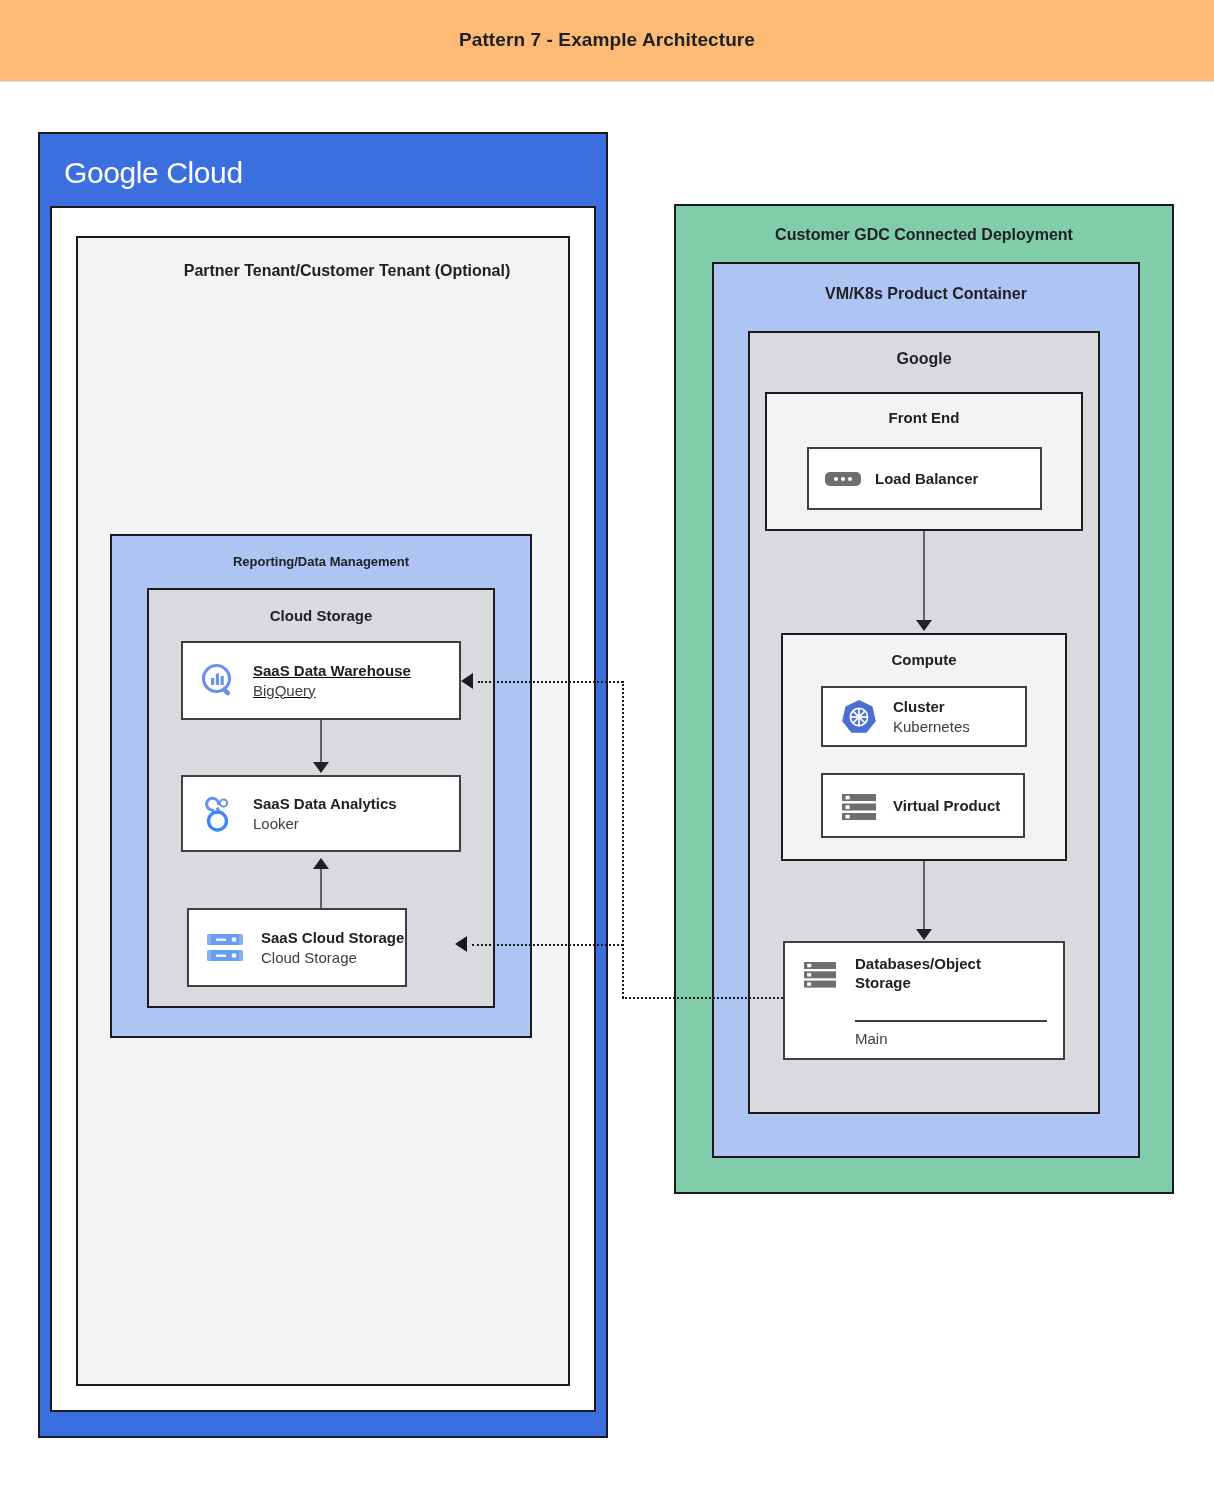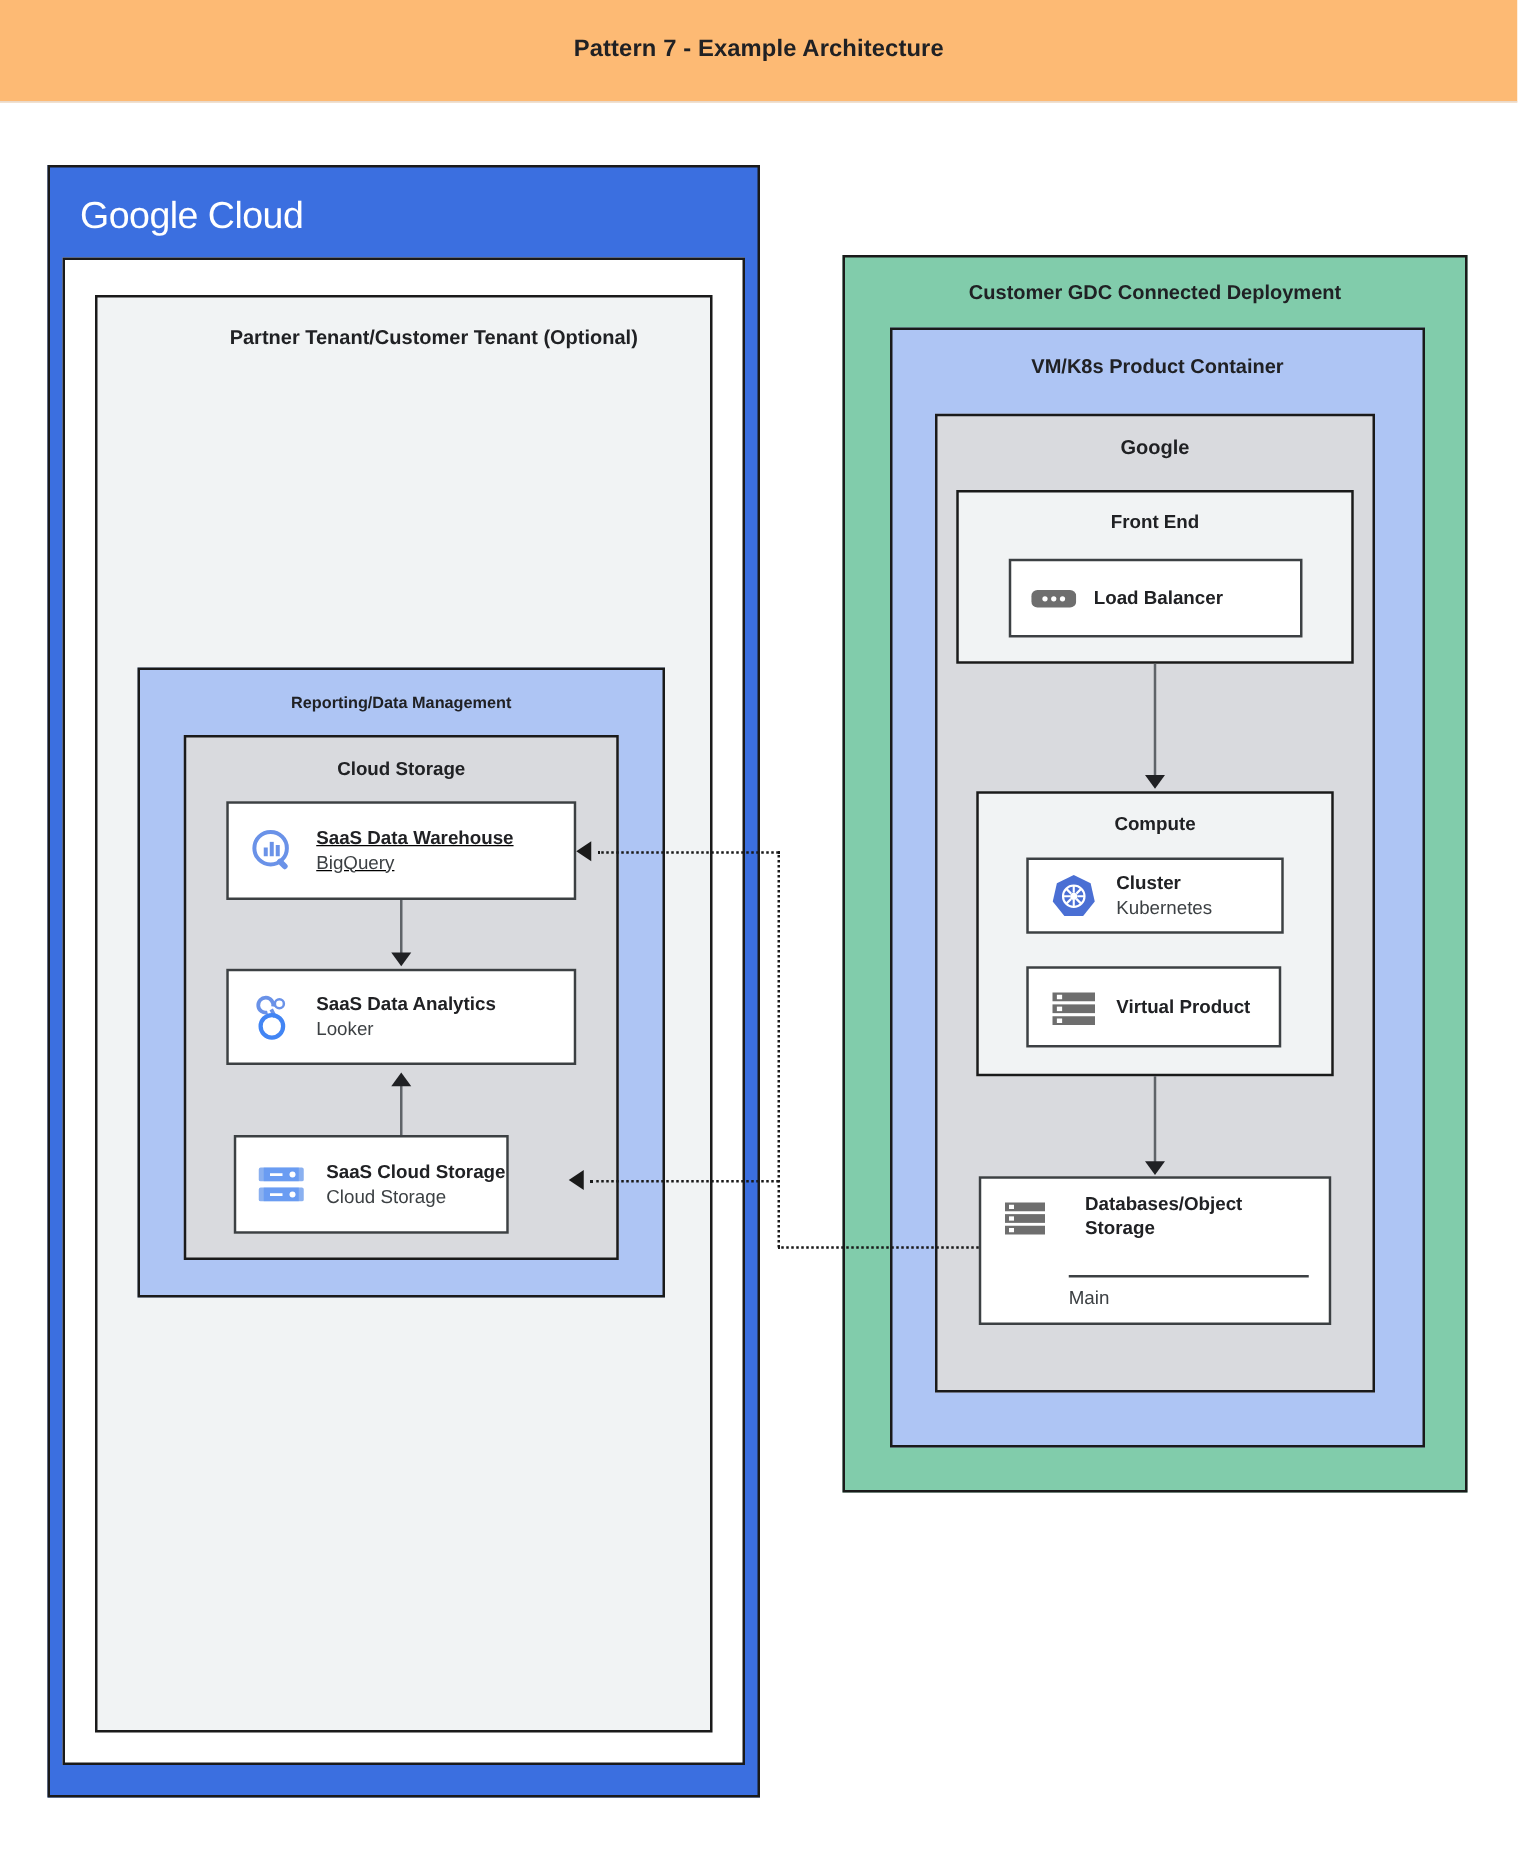--- a/index.html
+++ b/index.html
@@ -317,21 +317,21 @@
       <span class="card-icon">
         <svg class="icon-svg" width="40" height="40" viewBox="0 0 40 40">
           <rect x="3" y="9" width="32" height="7" fill="#6e6e6e"></rect>
           <rect x="6.2" y="10.8" width="4" height="3.4" fill="#ffffff"></rect>
           <rect x="3" y="18.3" width="32" height="7" fill="#6e6e6e"></rect>
           <rect x="6.2" y="20.1" width="4" height="3.4" fill="#ffffff"></rect>
           <rect x="3" y="27.6" width="32" height="7" fill="#6e6e6e"></rect>
           <rect x="6.2" y="29.4" width="4" height="3.4" fill="#ffffff"></rect>
         </svg>
       </span>
-      <span class="card-title" style="max-width:170px;margin-left:13px;">Databases/Object Storage</span>
+      <span class="card-title" style="max-width:170px;">Databases/Object Storage</span>
     </div>
     <div id="db-divider"></div>
     <div id="db-main">Main</div>
   </div>
 
   <div class="arrow-line" id="ar3-line"></div>
   <div class="arrow-head down" id="ar3-head"></div>
   <div class="arrow-line" id="ar4-line"></div>
   <div class="arrow-head down" id="ar4-head"></div>
 

